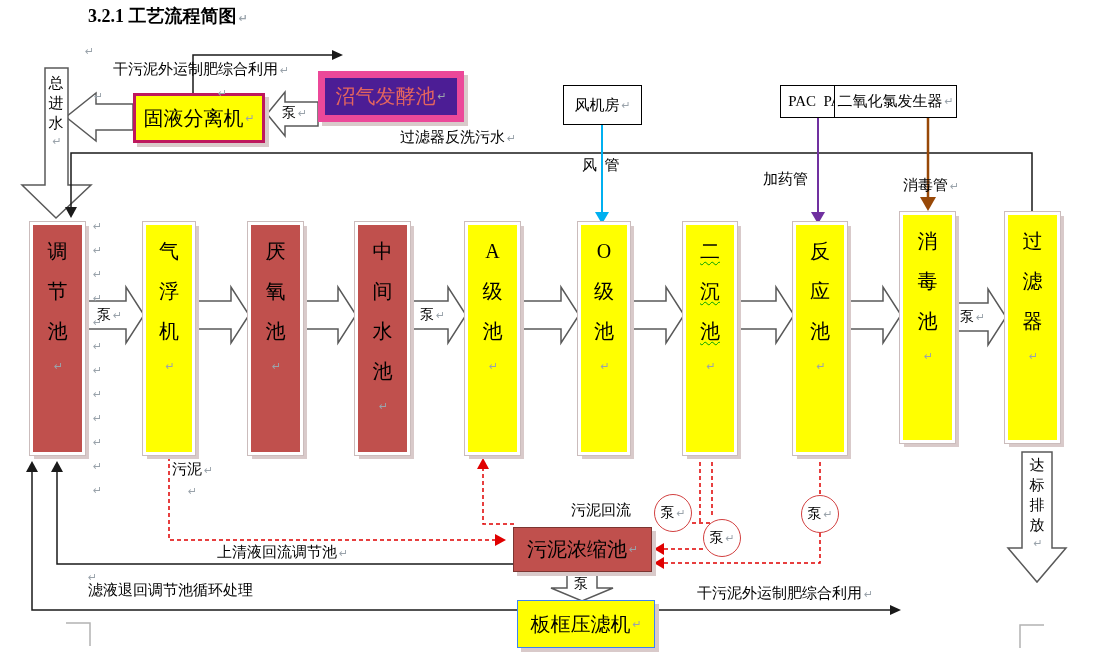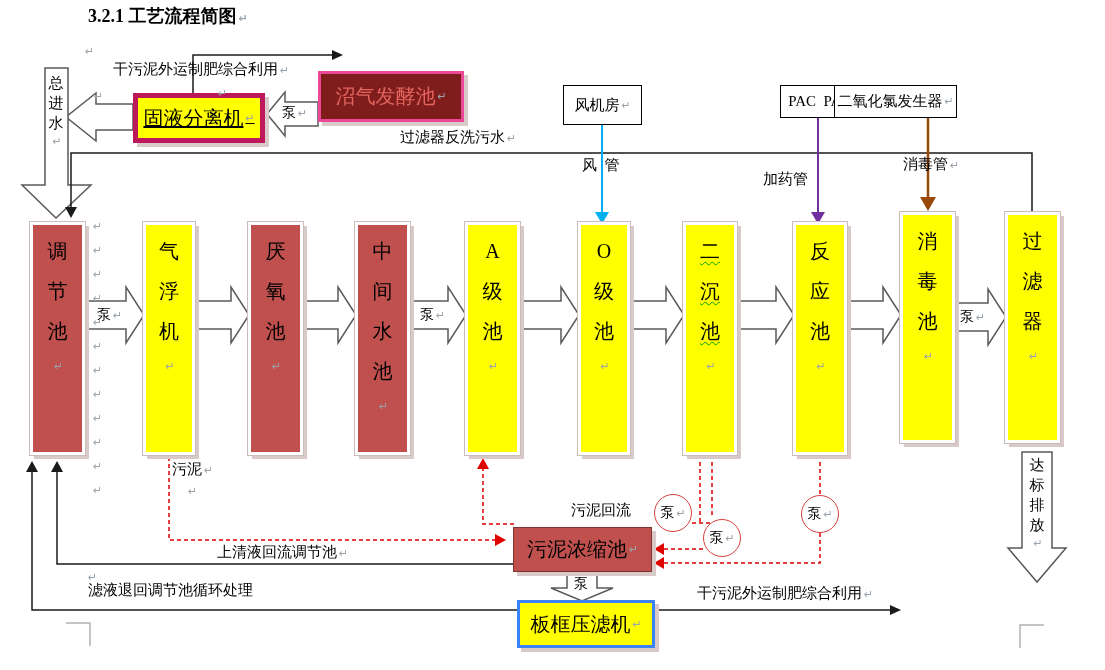--- a/index.html
+++ b/index.html
@@ -20,24 +20,24 @@
   }
   .tank-yellow{background:#FFFF00;}
   .tank-red{background:#C0504D;}
   .char{line-height:1;}
   .wavy{text-decoration:underline wavy #00a000 1px;text-underline-offset:3px;}
   
   .smallbox{
     position:absolute;display:flex;align-items:center;justify-content:center;
     font-size:20px;box-sizing:border-box;box-shadow:4px 4px 0 #d9caca;white-space:nowrap;
   }
-  #separator{background:#FFFF00;border:5px solid #be185d;text-decoration:underline;}
-  #biogas{background:#7f1d1d;border:3px solid #ec4899;color:#e4655e;}
+  #separator{background:#FFFF00;border:3px solid #be185d;}
+  #biogas{background:#4c1d95;border:7px solid #ec4899;color:#e4655e;}
   #thickener{background:#C0504D;border:1px solid #7c3531;}
-  #press{background:#FFFF00;border:3px solid #3b82f6;}
+  #press{background:#FFFF00;border:1px solid #3b82f6;}
   
   .infobox{
     position:absolute;background:#fff;border:1px solid #000;box-sizing:border-box;
     display:flex;align-items:center;justify-content:center;font-size:15px;white-space:pre;
   }
   
   .pumpcircle{
     position:absolute;width:38px;height:38px;border-radius:50%;background:#fff;
     border:1.5px solid #d24040;display:flex;align-items:center;justify-content:center;
     font-size:14px;box-sizing:border-box;
@@ -142,21 +142,21 @@
 <div id="biogas" class="smallbox" style="left:318px;top:71px;width:146px;height:51px;">沼气发酵池<span class="pilcrow">↵</span></div>
 <div class="pump-lbl" style="left:282px;top:106px;">泵<span class="pilcrow">↵</span></div>
 <div class="lbl" style="left:400px;top:129px;">过滤器反洗污水<span class="pilcrow">↵</span></div>
 
 <div class="infobox" style="left:563px;top:85px;width:79px;height:40px;">风机房<span class="pilcrow">↵</span></div>
 <div class="infobox" style="left:780px;top:85px;width:83px;height:33px;">PAC  PAM</div>
 <div class="infobox" style="left:834px;top:85px;width:123px;height:33px;">二氧化氯发生器<span class="pilcrow">↵</span></div>
 
 <div class="lbl" style="left:582px;top:157px;">风  管</div>
 <div class="lbl" style="left:763px;top:171px;">加药管</div>
-<div class="lbl" style="left:903px;top:156px;">消毒管<span class="pilcrow">↵</span></div>
+<div class="lbl" style="left:903px;top:177px;">消毒管<span class="pilcrow">↵</span></div>
 
 <div class="tank tank-red" style="left:30px;top:222px;width:55px;height:233px;">
     <span class="char">调</span>
     <span class="char">节</span>
     <span class="char">池</span>
     <span class="pilcrow">↵</span>
   </div>
 <div class="tank tank-yellow" style="left:143px;top:222px;width:52px;height:233px;">
     <span class="char">气</span>
     <span class="char">浮</span>

